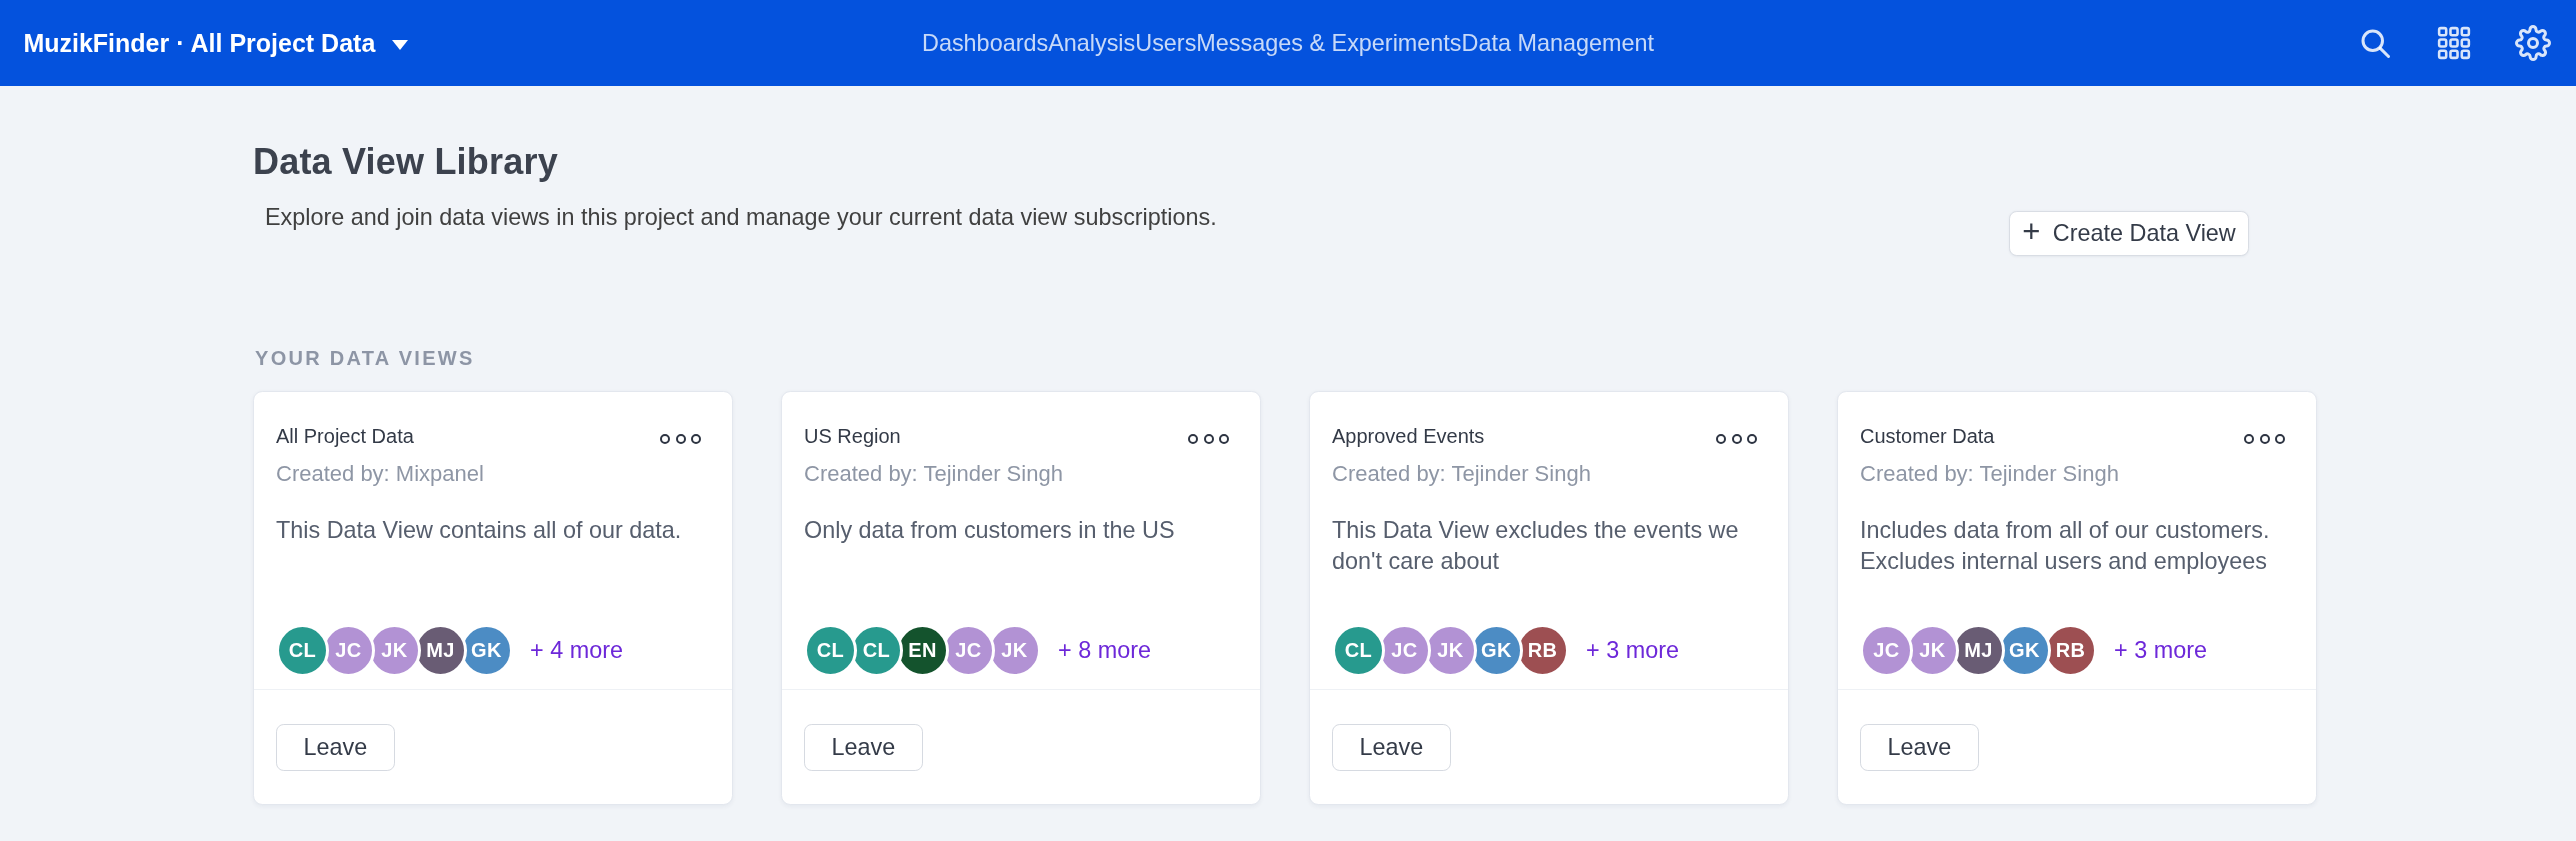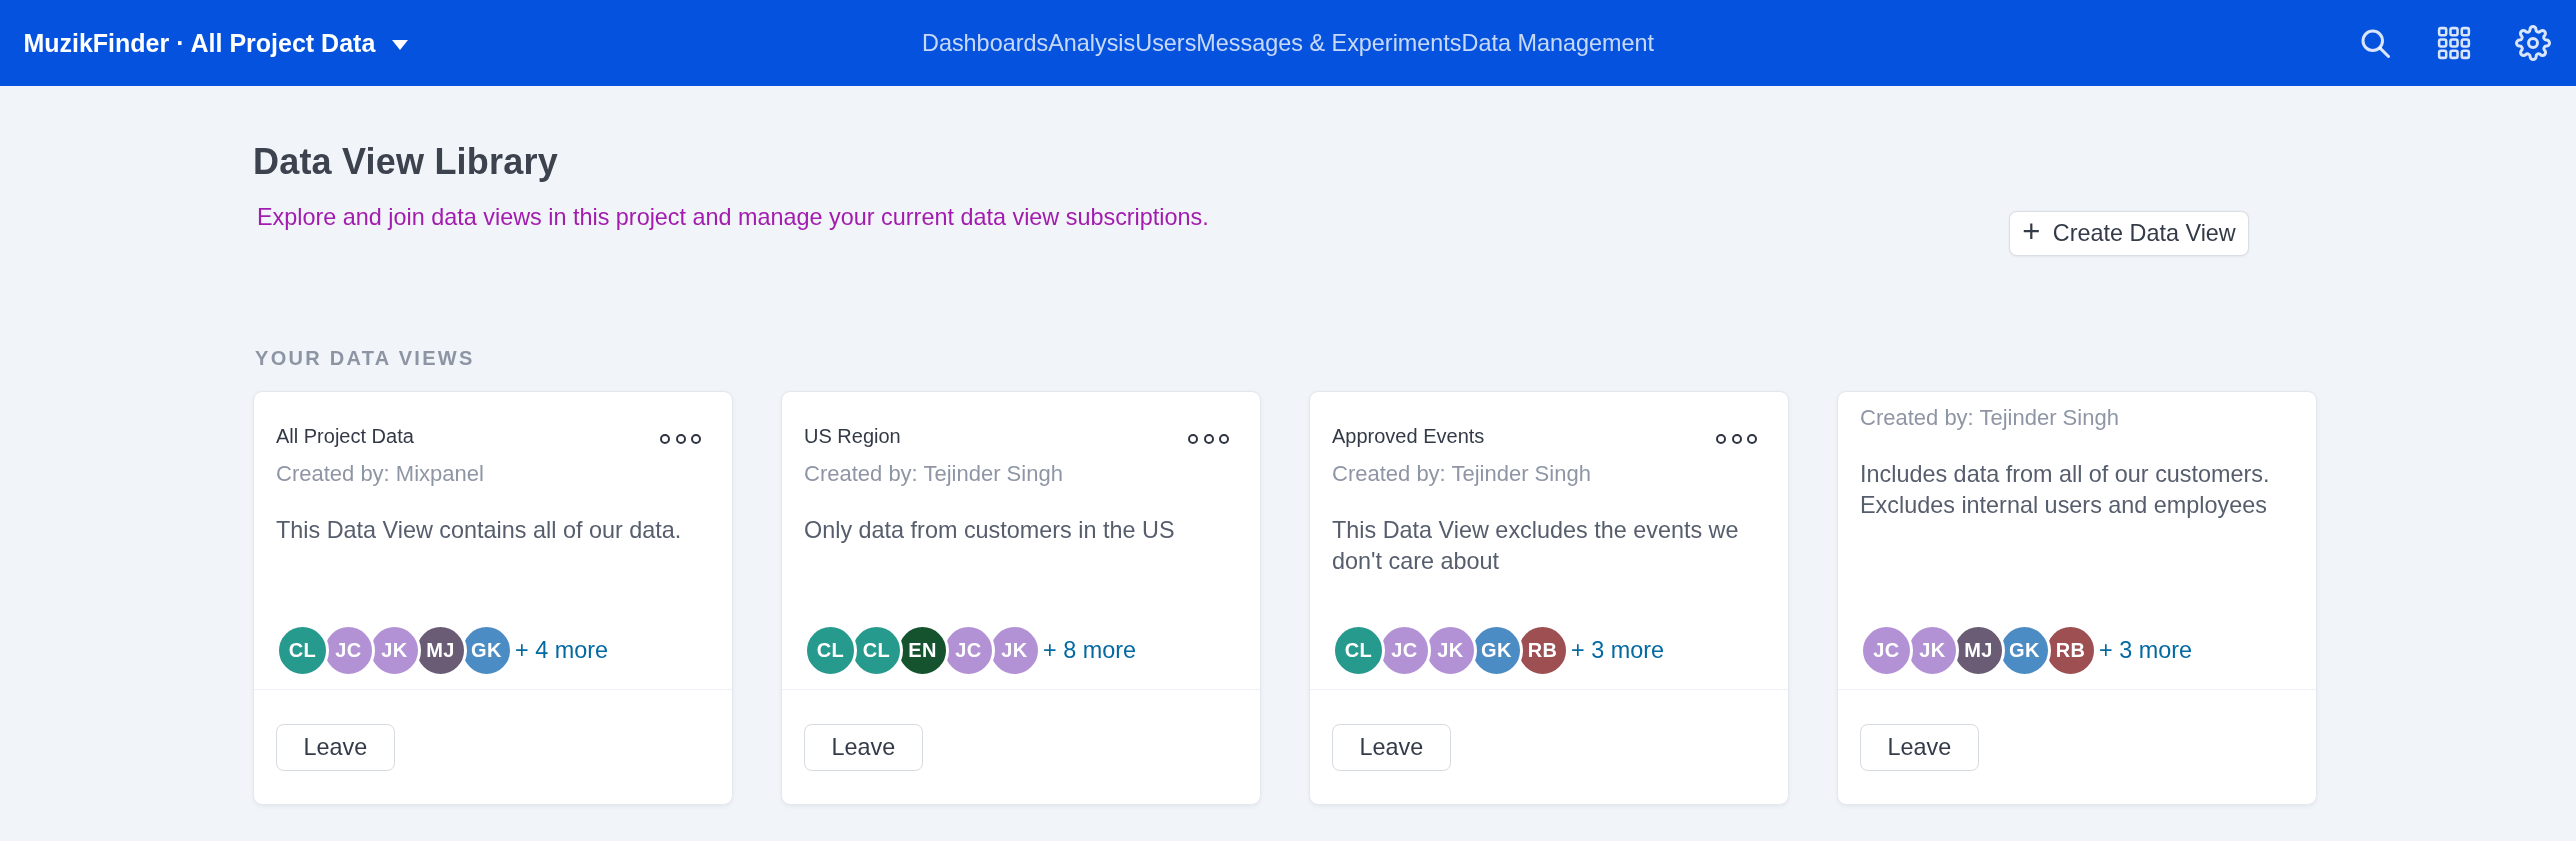--- a/index.html
+++ b/index.html
@@ -37,21 +37,21 @@
   }
   .nav-icon { cursor:pointer; display:block; }
   .nav-icon svg { display:block; }
 
   
   .page-header { position:absolute; left:253px; top:142px; }
   .page-title {
     margin:0; font-size:36px; line-height:40px; font-weight:bold;
     color:#3c424e; letter-spacing:0.2px;
   }
-  .page-subtitle { margin:22px 0 0 4px; font-size:23.4px; color:#a21caf; }
+  .page-subtitle { margin:22px 0 0 12px; font-size:23.4px; color:#404040; }
 
   .create-btn {
     position:absolute; left:2009px; top:211px; width:240px; height:45px;
     box-sizing:border-box; background:#ffffff;
     border:1.6px solid #d9dde4; border-radius:7.8px;
     box-shadow:0 0.8px 2.3px rgba(25,39,73,0.06);
     display:flex; align-items:center; justify-content:center; gap:12.5px;
     font-size:23.4px; color:#343b48; cursor:pointer; white-space:nowrap;
   }
   .plus-glyph { font-size:31px; font-weight:400; line-height:1; margin-top:-3.1px; color:#343b48; }
@@ -86,21 +86,21 @@
     width:47px; height:47px; border-radius:50%; border:3.1px solid #ffffff;
     display:flex; align-items:center; justify-content:center; position:relative;
     color:#ffffff; font-size:20px; font-weight:bold; letter-spacing:0.4px;
   }
   .avatar + .avatar { margin-left:-7px; }
   .avatar:nth-child(1){ z-index:6; }
   .avatar:nth-child(2){ z-index:5; }
   .avatar:nth-child(3){ z-index:4; }
   .avatar:nth-child(4){ z-index:3; }
   .avatar:nth-child(5){ z-index:2; }
-  .more { margin-left:2px; font-size:23.4px; color:#0369a1; }
+  .more { margin-left:17px; font-size:23.4px; color:#6d28d9; }
 
   .card-footer {
     position:absolute; left:0; right:0; bottom:0; height:115px;
     box-sizing:border-box; border-top:1.6px solid #eef1f5;
     display:flex; align-items:center; padding-left:22px;
     border-radius:0 0 9.3px 9.3px;
   }
   .leave-btn {
     height:47px; padding:0 26.5px; box-sizing:border-box;
     background:#ffffff; border:1.6px solid #d6dae1; border-radius:7.8px;
@@ -233,20 +233,28 @@
       <span class="avatar" style="background: rgb(76, 140, 196);">GK</span>
       <span class="avatar" style="background: rgb(157, 79, 82);">RB</span>
       <span class="more">+ 3 more</span>
     </div>
     <div class="card-footer">
       <span class="leave-btn">Leave</span>
     </div>
   </div>
 
   <div class="card">
+    <div class="card-head">
+      <span class="card-title">Customer Data</span>
+      <span class="dots">
+          <i></i>
+          <i></i>
+          <i></i>
+        </span>
+    </div>
     <div class="created">Created by: Tejinder Singh</div>
     <div class="desc">Includes data from all of our customers. Excludes internal users and employees</div>
     <div class="avatars">
       <span class="avatar" style="background: rgb(178, 146, 212);">JC</span>
       <span class="avatar" style="background: rgb(178, 146, 212);">JK</span>
       <span class="avatar" style="background: rgb(105, 92, 116);">MJ</span>
       <span class="avatar" style="background: rgb(76, 140, 196);">GK</span>
       <span class="avatar" style="background: rgb(157, 79, 82);">RB</span>
       <span class="more">+ 3 more</span>
     </div>

